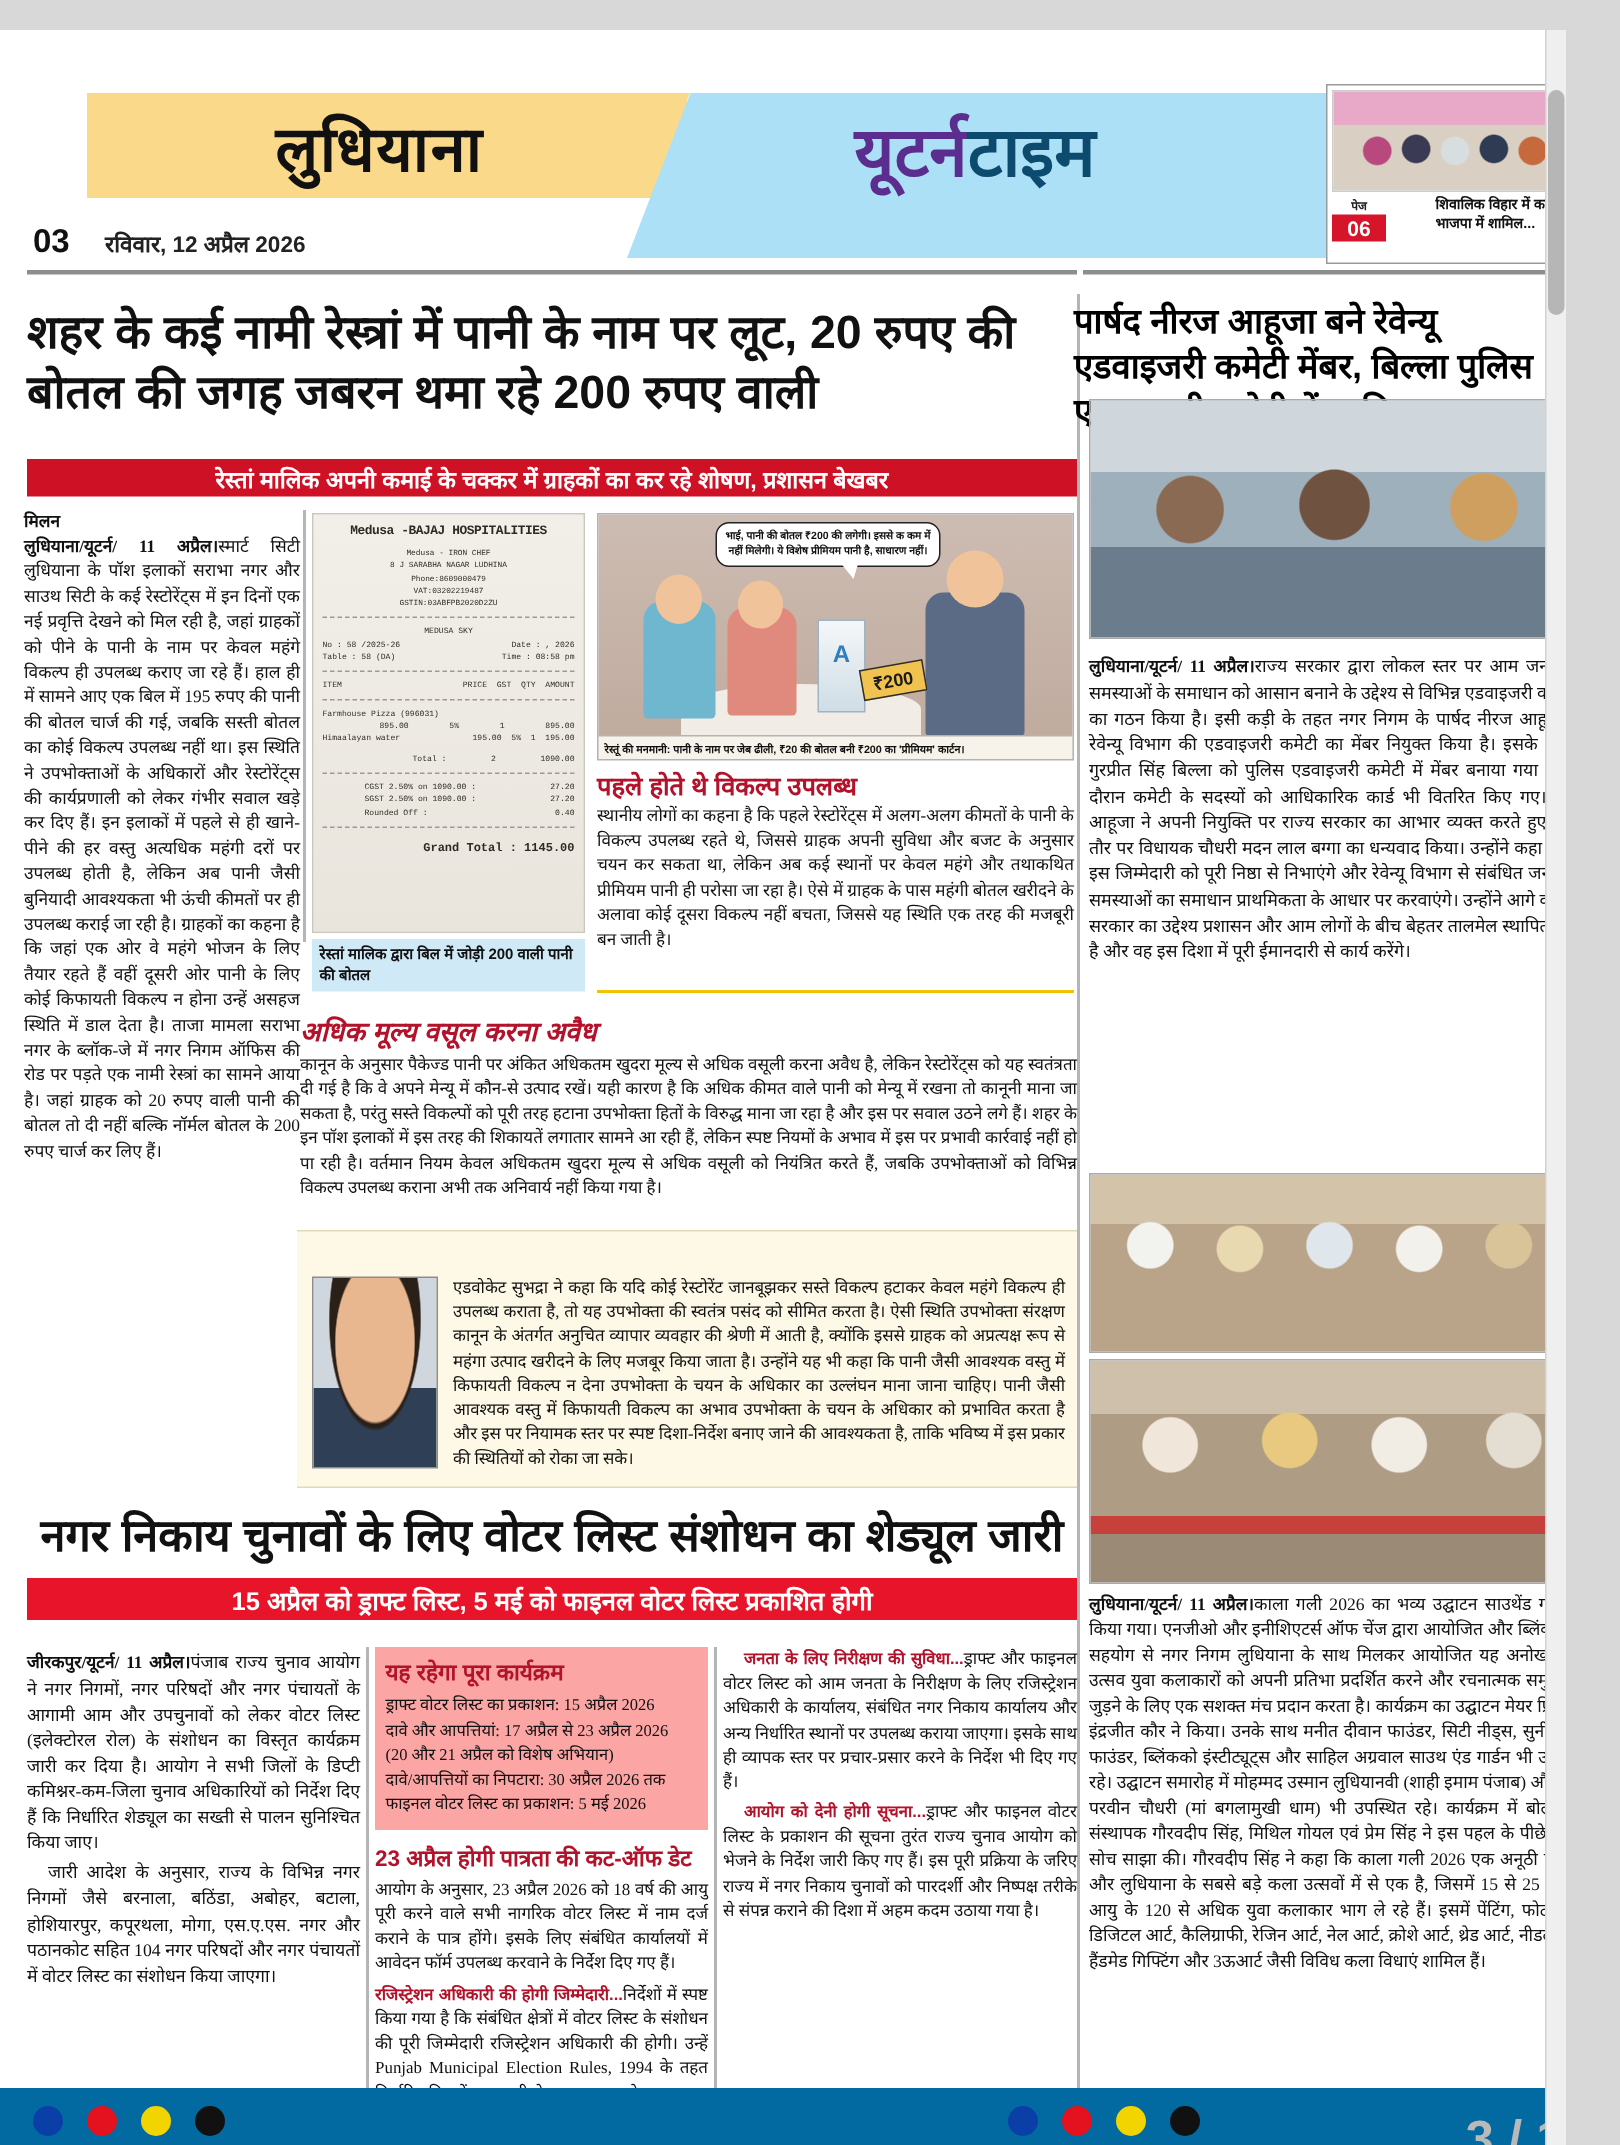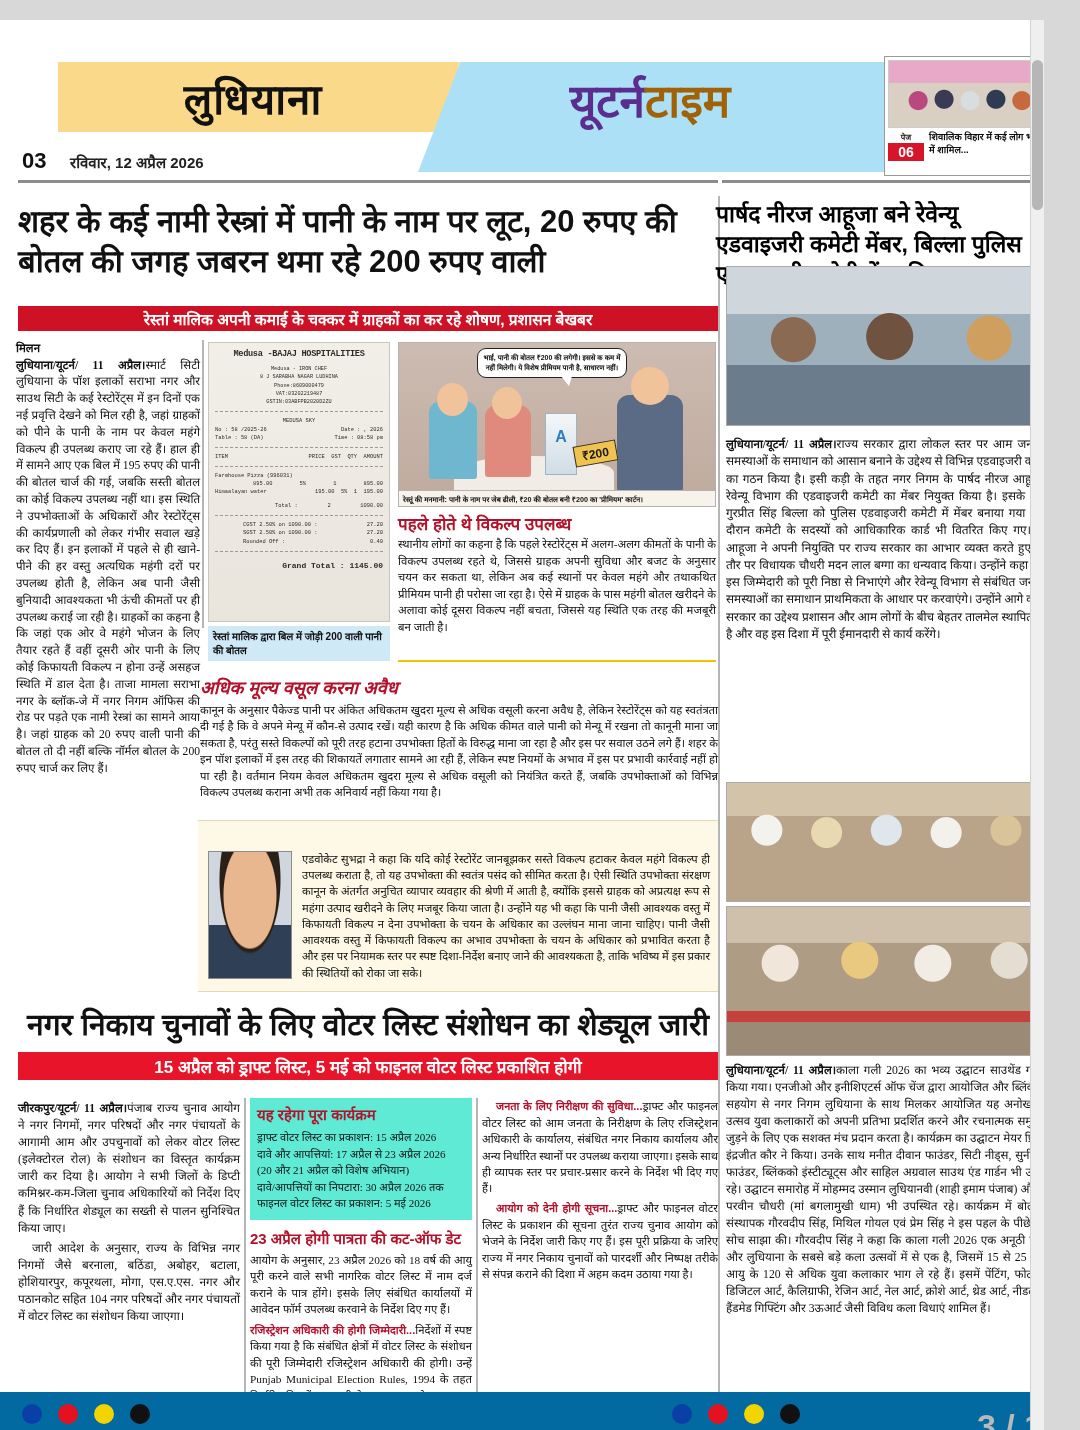--- a/index.html
+++ b/index.html
@@ -40,21 +40,21 @@
     font-family:"Liberation Sans", sans-serif;
     font-weight:bold; font-size:42px; color:#111; letter-spacing:1px;
   }
   .paper-title {
     position:absolute; left:440px; top:48px; width:420px; height:62px;
     display:flex; align-items:center; justify-content:center;
     font-family:"Liberation Sans", sans-serif;
     font-weight:bold; font-size:46px; letter-spacing:0px;
   }
   .pt-purple { color:#5b2d8e; }
-  .pt-black  { color:#a16207; }
+  .pt-black  { color:#0c4a6e; }
   .paper-tag {
     position:absolute; left:440px; top:112px; width:420px;
     text-align:center; font-size:13px; font-weight:bold; color:#1a1a1a;
     font-family:"Liberation Serif", serif;
   }
   .page-num {
     position:absolute; left:22px; top:128px;
     font-family:"Liberation Sans", sans-serif;
     font-weight:bold; font-size:22px; color:#111;
   }
@@ -81,21 +81,21 @@
     width:100%; height:68px;
     background:
       radial-gradient(circle at 18% 60%, #b9487e 0 9px, transparent 10px),
       radial-gradient(circle at 34% 58%, #3a3a55 0 9px, transparent 10px),
       radial-gradient(circle at 50% 60%, #d8dde0 0 9px, transparent 10px),
       radial-gradient(circle at 66% 58%, #2f3b52 0 9px, transparent 10px),
       radial-gradient(circle at 82% 60%, #c66a3d 0 9px, transparent 10px),
       linear-gradient(#e8a9c9 0 34%, #d9cfc3 34% 100%);
     border:1px solid #ccc;
   }
-  .promo-bottom { display:flex; align-items:flex-start; margin-top:3px; }
+  .promo-bottom { display:flex; align-items:flex-start; margin-top:3px;gap:28px; }
   .promo-pagebox { width:36px; text-align:center; margin-right:5px; }
   .promo-pg-label { font-size:8px; font-weight:bold; color:#222; font-family:"Liberation Sans",sans-serif; }
   .promo-pg-num {
     background:#d7152a; color:#fff; font-weight:bold; font-size:14px;
     font-family:"Liberation Sans",sans-serif; padding:1px 0; margin-top:1px;
   }
   .promo-text {
     flex:1; font-size:9.5px; font-weight:bold; line-height:1.35; color:#111;
     font-family:"Liberation Sans", sans-serif;
   }
@@ -247,21 +247,21 @@
   #s2-kicker {
     position:absolute; left:18px; top:1032px; width:700px; height:28px;
     background:#e8142a; color:#fff;
     font-family:"Liberation Sans", sans-serif;
     font-weight:bold; font-size:17px;
     display:flex; align-items:center; justify-content:center;
   }
   #s2-c1 { position:absolute; left:18px; top:1080px; width:222px; font-size:11.8px; }
   #sched-box {
     position:absolute; left:250px; top:1078px; width:222px;
-    background:#5eead4; padding:6px 7px 8px 7px;
+    background:#fca5a5; padding:6px 7px 8px 7px;
   }
   #sched-title {
     font-family:"Liberation Sans",sans-serif; font-weight:bold;
     font-size:15px; color:#b3122b; margin-bottom:5px;
   }
   .sched-item { font-size:11px; line-height:1.5; color:#111; }
   #s2-sub2 {
     position:absolute; left:250px; top:1208px; width:222px;
     font-family:"Liberation Sans",sans-serif; font-weight:bold;
     font-size:15px; color:#b3122b;

